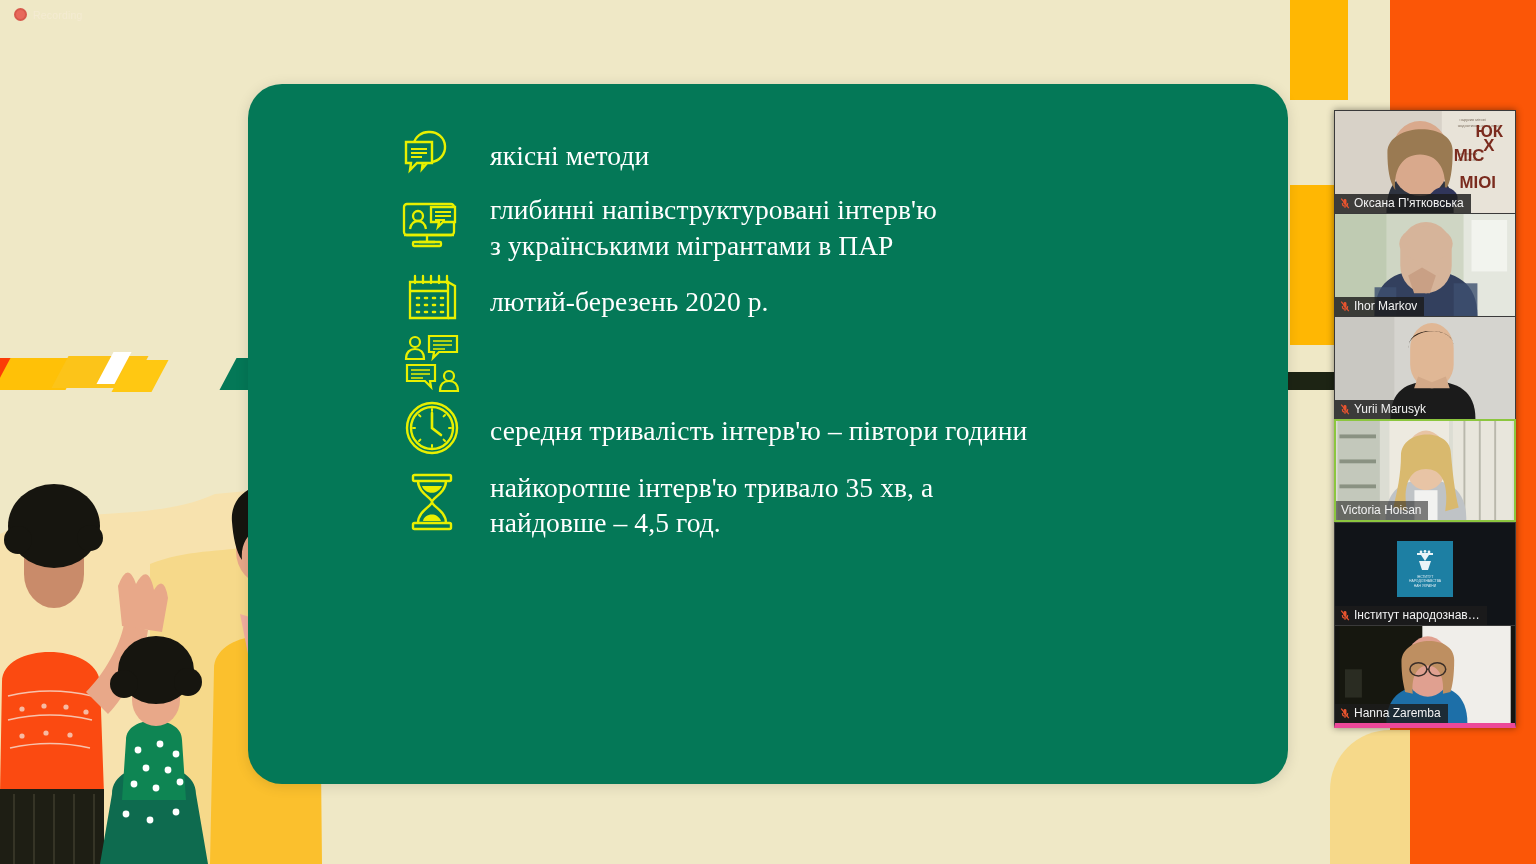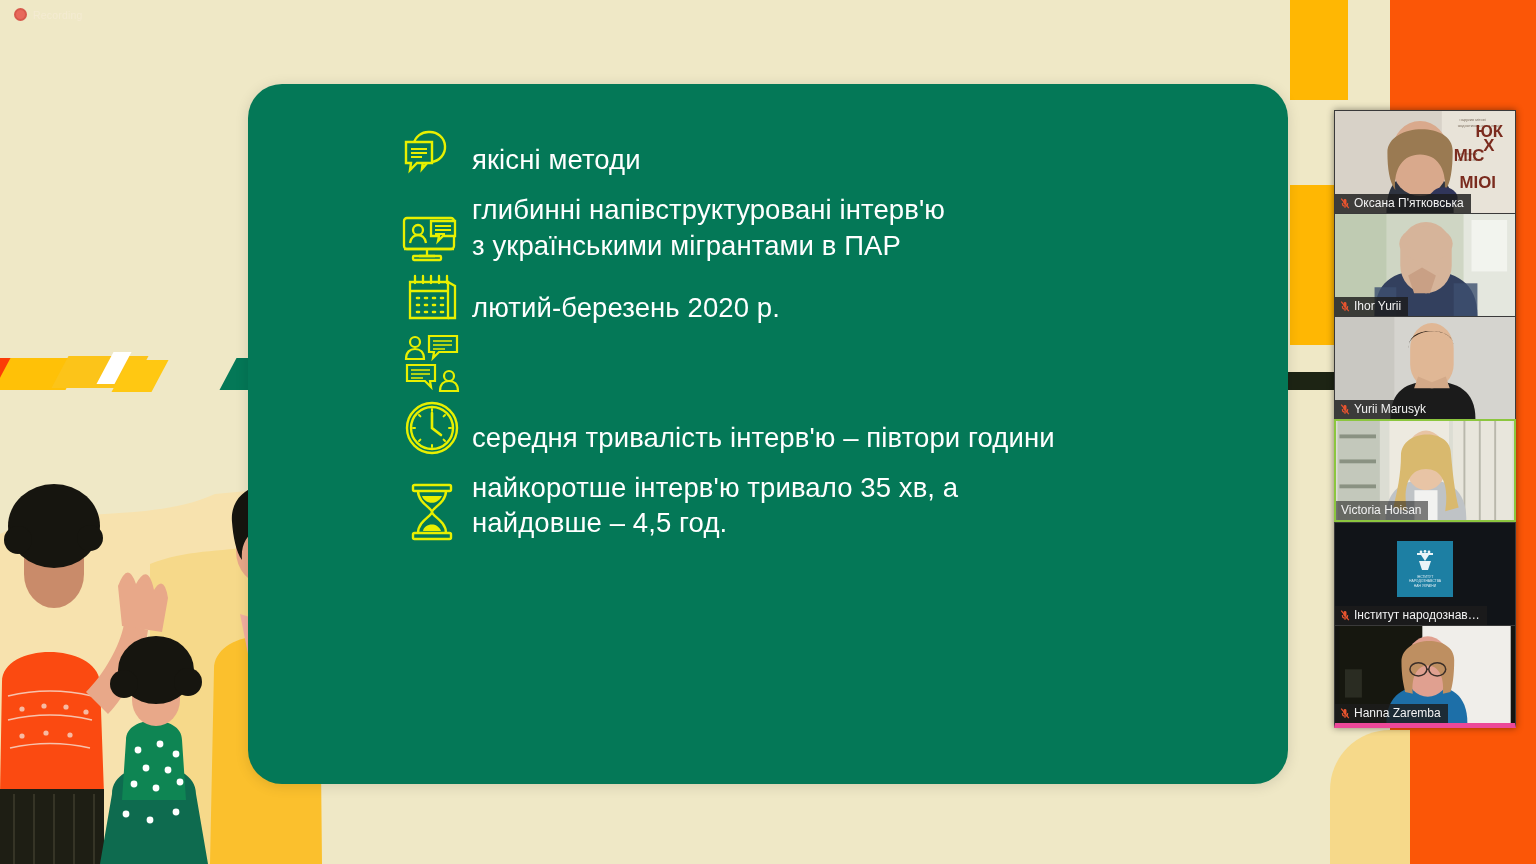--- a/index.html
+++ b/index.html
@@ -54,22 +54,23 @@
     position:absolute; left:248px; top:84px;
     width:1040px; height:700px;
     background:#047857; border-radius:34px;
     box-shadow:0 2px 14px rgba(0,0,0,.12);
   }
   .slide-list{
     position:absolute; left:152px; top:44px; right:30px;
     display:flex; flex-direction:column;
   }
   .bullet{
-    display:flex; align-items:flex-end; gap:8px;
+    display:flex; align-items:center; gap:26px;
     margin-bottom:8px;
+    font-family:Liberation Serif, serif;
   }
   .b-icon{ width:64px; flex:0 0 64px; display:flex; align-items:center; justify-content:center; }
   .b-text{
     color:#FFFFFF; font-size:27.5px; line-height:1.30;
     letter-spacing:.1px; padding-top:6px; white-space:pre-line;
   }
   .icon-svg{ display:block; }
 
   
   .rec{
@@ -350,21 +351,21 @@
             </g>
    </svg>
         </div>
         <div class="tile-name">
           <svg class="mute-ico" width="10" height="11" viewBox="0 0 12 14">
          <path d="M6 1.2a1.9 1.9 0 0 1 1.9 1.9v3.6A1.9 1.9 0 0 1 6 8.6a1.9 1.9 0 0 1-1.9-1.9V3.1A1.9 1.9 0 0 1 6 1.2Z" fill="#E8542F"></path>
          <path d="M2.6 6.3v.6a3.4 3.4 0 0 0 6.8 0v-.6" stroke="#E8542F" stroke-width="1.3" fill="none"></path>
          <path d="M6 10.3v2.3" stroke="#E8542F" stroke-width="1.3"></path>
          <path d="M1.2 0.8 L10.8 13" stroke="#E8542F" stroke-width="1.5"></path>
        </svg>
-          <span>Ihor Yurii</span>
+          <span>Ihor Markov</span>
         </div>
       </div>
       <div class="tile">
         <div class="scene">
           <div class="sc-wall" style="background:#D5D4CF"></div>
    <svg viewBox="0 0 182 103" style="position:absolute;inset:0;width:100%;height:100%">
      <rect x="0" y="0" width="60" height="103" fill="#C9C8C2"></rect>
      <path d="M56 103 c0-28 16-38 42-38 s44 10 44 38Z" fill="#1B1B1B"></path>
      <path d="M76 32 a22 26 0 0 1 44 0 v16 a22 24 0 0 1 -44 0Z" fill="#E0B795"></path>
      <path d="M74 32 c0-22 46-24 46-2 c0-10 -8-16 -23-16 s-23 7 -23 18Z" fill="#2B2017"></path>

